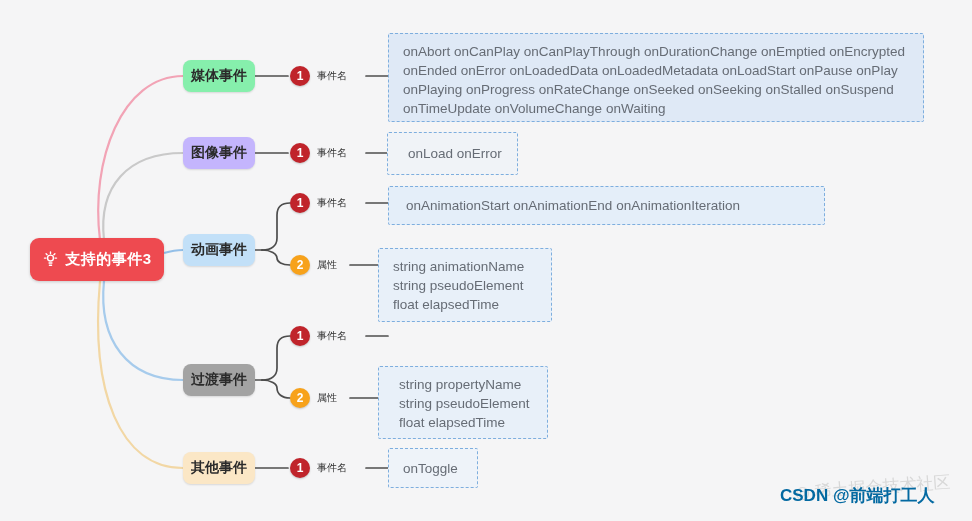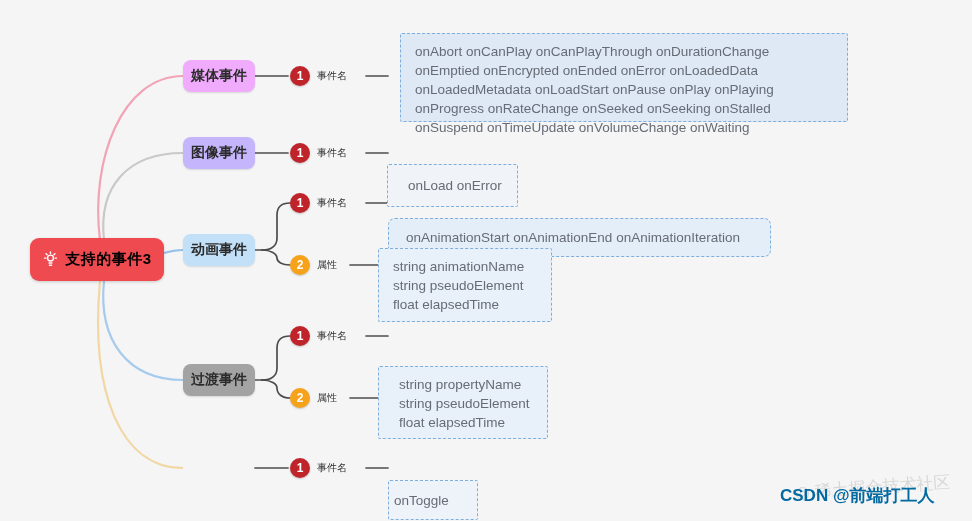--- a/index.html
+++ b/index.html
@@ -6,55 +6,55 @@
   body{font-family:"Liberation Sans","DejaVu Sans",sans-serif;}
   #canvas{position:relative;width:972px;height:521px;background:#f5f5f6;overflow:hidden;}
 
   
   #connectors{position:absolute;left:0;top:0;width:972px;height:521px;z-index:1;pointer-events:none;}
 
   
   .root-node{position:absolute;left:30px;top:238px;width:134px;height:43px;background:#ee4a50;
     border-radius:9px;display:flex;align-items:center;justify-content:center;gap:6px;z-index:3;
     box-shadow:0 1px 3px rgba(0,0,0,.18);}
-  .root-node .label{color:#000000;font-weight:bold;font-size:15px;letter-spacing:.5px;}
+  .root-node .label{color:#ffffff;font-weight:bold;font-size:15px;letter-spacing:.5px;}
 
   
   .branch{position:absolute;width:72px;height:32px;border-radius:8px;display:flex;align-items:center;
     justify-content:center;font-size:14px;font-weight:bold;color:#2b2b2b;z-index:3;
     box-shadow:0 1px 2px rgba(0,0,0,.12);}
-  .n-media{left:183px;top:60px;background:#f0abfc;}
+  .n-media{left:183px;top:60px;background:#86efac;}
   .n-image{left:183px;top:137px;background:#c4b5fd;}
   .n-anim{left:183px;top:234px;background:#c2e0f8;}
   .n-trans{left:183px;top:364px;background:#a3a3a3;}
   .n-other{left:183px;top:452px;background:#fbe7c6;}
 
   
   .row{position:absolute;display:flex;align-items:center;gap:7px;z-index:3;}
   .badge{width:20px;height:20px;border-radius:50%;display:flex;align-items:center;justify-content:center;
     color:#fff;font-size:12px;font-weight:bold;box-shadow:0 1px 2px rgba(0,0,0,.2);}
   .badge.red{background:#c0242b;}
   .badge.orange{background:#f7a21b;}
   .row .rlabel{font-size:10px;color:#333;}
   .r1{left:290px;top:66px;} .r2{left:290px;top:143px;}
   .r3{left:290px;top:193px;} .r4{left:290px;top:255px;}
   .r5{left:290px;top:326px;} .r6{left:290px;top:388px;}
   .r7{left:290px;top:458px;}
 
   
   .leaf{position:absolute;border:1.6px dashed #7eaede;border-radius:2px;color:#666c75;font-size:13.5px;
     line-height:19px;z-index:2;box-sizing:border-box;background:#edf2f8;}
-  .leaf.flexc{display:flex;align-items:center;margin-top:32px;}
-  .b-media{left:388px;top:33px;width:448px;height:89px;padding:8px 14px;background:#dfe9f6;margin-left:12px;}
+  .leaf.flexc{display:flex;align-items:center;}
+  .b-media{left:388px;top:33px;width:536px;height:89px;padding:8px 14px;background:#dfe9f6;}
   .b-image{left:387px;top:132px;width:131px;height:43px;padding-left:20px;background:#f0f3f7;}
-  .b-animev{left:388px;top:186px;width:383px;height:39px;padding-left:17px;background:#e4eef9;border-radius:7px;}
+  .b-animev{left:388px;top:186px;width:437px;height:39px;padding-left:17px;background:#e4eef9;}
   .b-animpr{left:378px;top:232px;width:174px;height:74px;padding:8px 0 8px 14px;white-space:pre-line;background:#e8f0f9;margin-top:16px;}
   .b-transev{left:388px;top:318px;width:132px;height:40px;padding-left:16px;background:#eef3f9;}
   .b-transpr{left:378px;top:366px;width:170px;height:73px;padding:8px 0 8px 20px;white-space:pre-line;background:#e8f0f9;}
-  .b-toggle{left:388px;top:448px;width:90px;height:40px;padding-left:5px;background:#eef3f9;}
+  .b-toggle{left:388px;top:448px;width:90px;height:40px;padding-left:14px;background:#eef3f9;}
 
   
   .wm{position:absolute;z-index:4;font-size:17px;pointer-events:none;}
   .wm-juejin{left:795px;top:476px;color:#d8d8d8;transform:rotate(-4deg);}
   .wm-csdn{left:780px;top:484px;color:#0369a1;font-weight:bold;}
 </style>
 </head>
 <body>
 
 <div id="canvas">
@@ -108,20 +108,23 @@
     </div>
   <div class="branch n-image">
       <span>图像事件</span>
     </div>
   <div class="branch n-anim">
       <span>动画事件</span>
     </div>
   <div class="branch n-trans">
       <span>过渡事件</span>
     </div>
+  <div class="branch n-other">
+      <span>其他事件</span>
+    </div>
 
   <div class="row r1">
     <span class="badge red">1</span>
     <span class="rlabel">事件名</span>
   </div>
   <div class="row r2">
     <span class="badge red">1</span>
     <span class="rlabel">事件名</span>
   </div>
   <div class="row r3">

